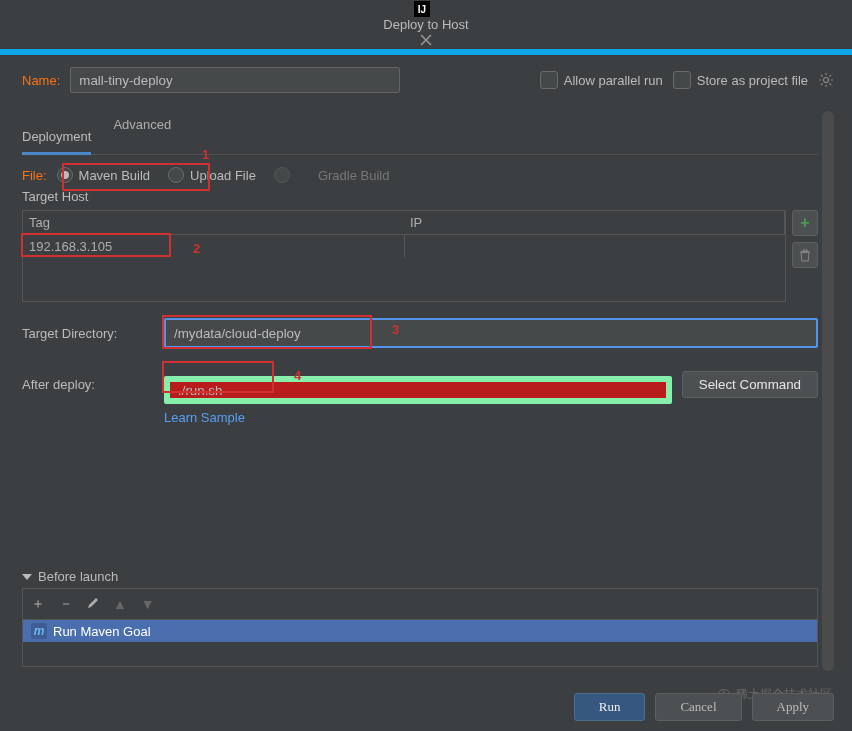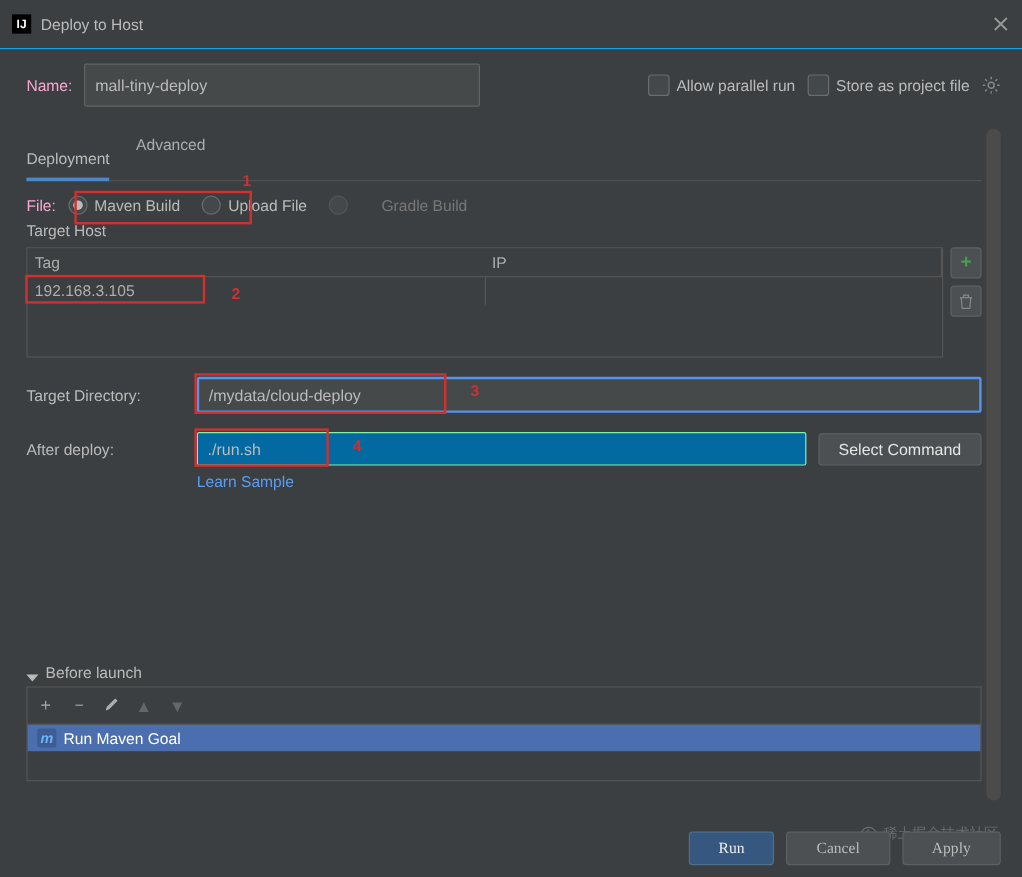--- a/index.html
+++ b/index.html
@@ -9,23 +9,24 @@
       font-family: -apple-system, BlinkMacSystemFont, "Segoe UI", sans-serif;
       font-size: 13px;
       width: 852px;
       height: 731px;
       overflow: hidden;
       position: relative;
     }
     .titlebar {
       display: flex;
       align-items: center;
-      padding: 12px 10px;
+      padding: 1px 10px;
       background: #3c3f41;
-      border-bottom: 1px solid #0ea5e9;
+      border-bottom: 6px solid #0ea5e9;
+      flex-direction: column;
     }
     .app-icon {
       width: 16px; height: 16px;
       background: #000;
       display: flex;
       align-items: center;
       justify-content: center;
       margin-right: 8px;
       color: #fff;
       font-size: 10px;
@@ -39,27 +40,27 @@
       color: #999;
     }
     .body-area {
       padding: 12px 18px 8px 22px;
     }
     .top-row {
       display: flex;
       align-items: center;
       gap: 10px;
     }
-    .label { color: #f9a8d4; }
+    .label { color: #f97316; }
     .text-input {
       background: #45494a;
       border: 1px solid #646464;
       color: #bbb;
       padding: 4px 8px;
-      height: 36px;
+      height: 26px;
       border-radius: 2px;
     }
     .name-input { width: 330px; }
     .checkbox-wrap {
       display: flex;
       align-items: center;
       gap: 6px;
     }
     .checkbox {
       width: 18px; height: 18px;
@@ -210,26 +211,27 @@
       flex: 1;
       border: 2px solid #5394ec;
       background: #45494a;
       color: #bbb;
       padding: 4px 8px;
       height: 30px;
       border-radius: 2px;
     }
     .deploy-input {
       flex: 1;
-      background: #0369a1;
-      border: 1px solid #86efac;
+      background: #b91c1c;
+      border: 6px solid #86efac;
       color: #bbb;
       padding: 4px 8px;
       height: 28px;
       border-radius: 2px;
+      margin-top: 12px;
     }
     .select-cmd-btn {
       background: #4c5052;
       border: 1px solid #5e6060;
       color: #e5e5e5;
       padding: 5px 16px;
       border-radius: 3px;
       cursor: pointer;
     }
     .learn-link {
@@ -237,21 +239,21 @@
       margin-left: 142px;
       margin-top: 6px;
       cursor: pointer;
       display: inline-block;
     }
     .before-launch {
       margin-top: 140px;
     }
     .bl-header {
       display: flex;
-      align-items: flex-end;
+      align-items: center;
       gap: 6px;
       padding: 4px 0;
     }
     .triangle-down {
       width: 0; height: 0;
       border-left: 5px solid transparent;
       border-right: 5px solid transparent;
       border-top: 6px solid #bbb;
     }
     .bl-toolbar {

